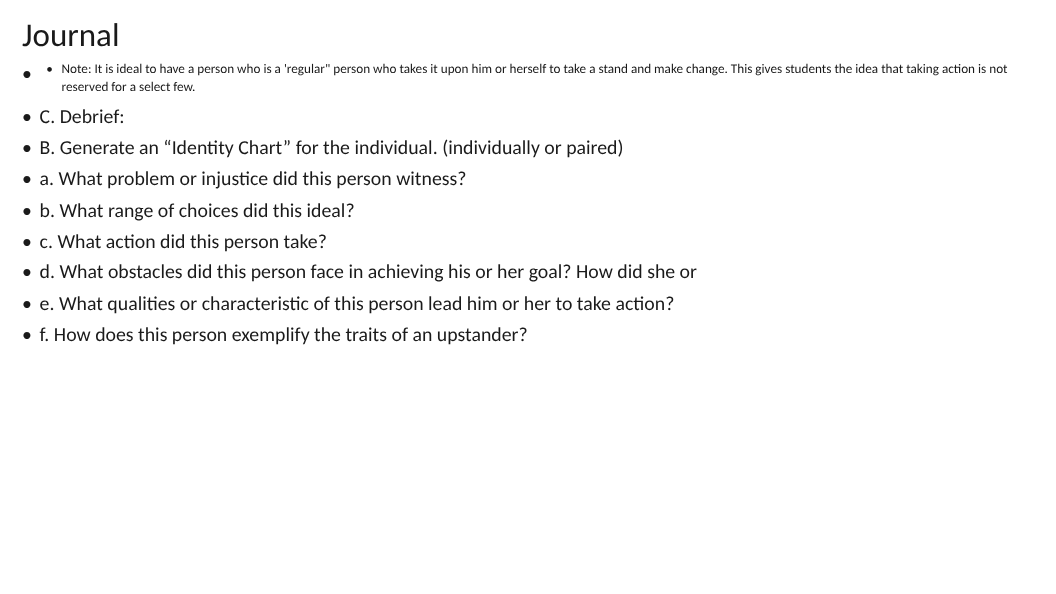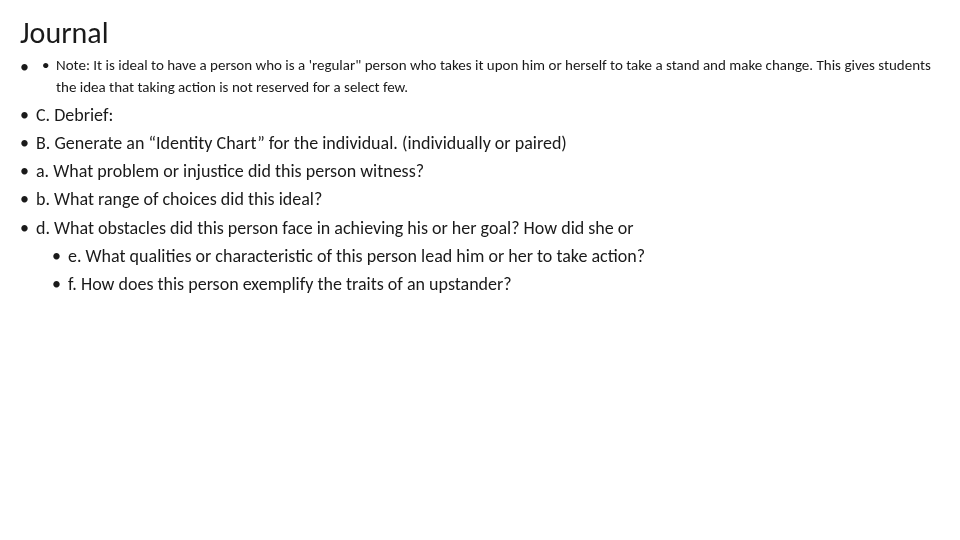--- a/index.html
+++ b/index.html
@@ -53,21 +53,21 @@
     }
 
     .sub-list {
       list-style: none;
       padding-left: 20px;
       margin-top: 2px;
       margin-bottom: 2px;
     }
 
     .sub-list > li {
-      font-size: 15px;
+      font-size: 12px;
       color: #1a1a1a;
       line-height: 1.45;
       position: relative;
       padding-left: 0;
     }
 
     .sub-list > li::before {
       content: "•";
       position: absolute;
       left: -14px;
@@ -75,21 +75,20 @@
     }
 
     .item-d-wrap {
       font-size: 18px;
       line-height: 1.35;
     }
 
     .item-e-wrap, .item-f-wrap {
       font-size: 18px;
       line-height: 1.35;
-      margin-left: 32px;
     }
   </style>
 </head>
 <body>
 
 <div class="page">
   <h1 class="title">Journal</h1>
 
   <ul class="main-list">
 
@@ -110,20 +109,23 @@
     </li>
 
     <li>
       <span>a. What problem or injustice did this person witness?</span>
     </li>
 
     <li>
       <span>b. What range of choices did this ideal?</span>
     </li>
 
+    <li>
+      <span>c. What action did this person take?</span>
+    </li>
 
     <li class="item-d-wrap">
       <span>d. What obstacles did this person face in achieving his or her goal? How did she or</span>
     </li>
 
     <li class="item-e-wrap">
       <span>e. What qualities or characteristic of this person lead him or her to take action?</span>
     </li>
 
     <li class="item-f-wrap">

